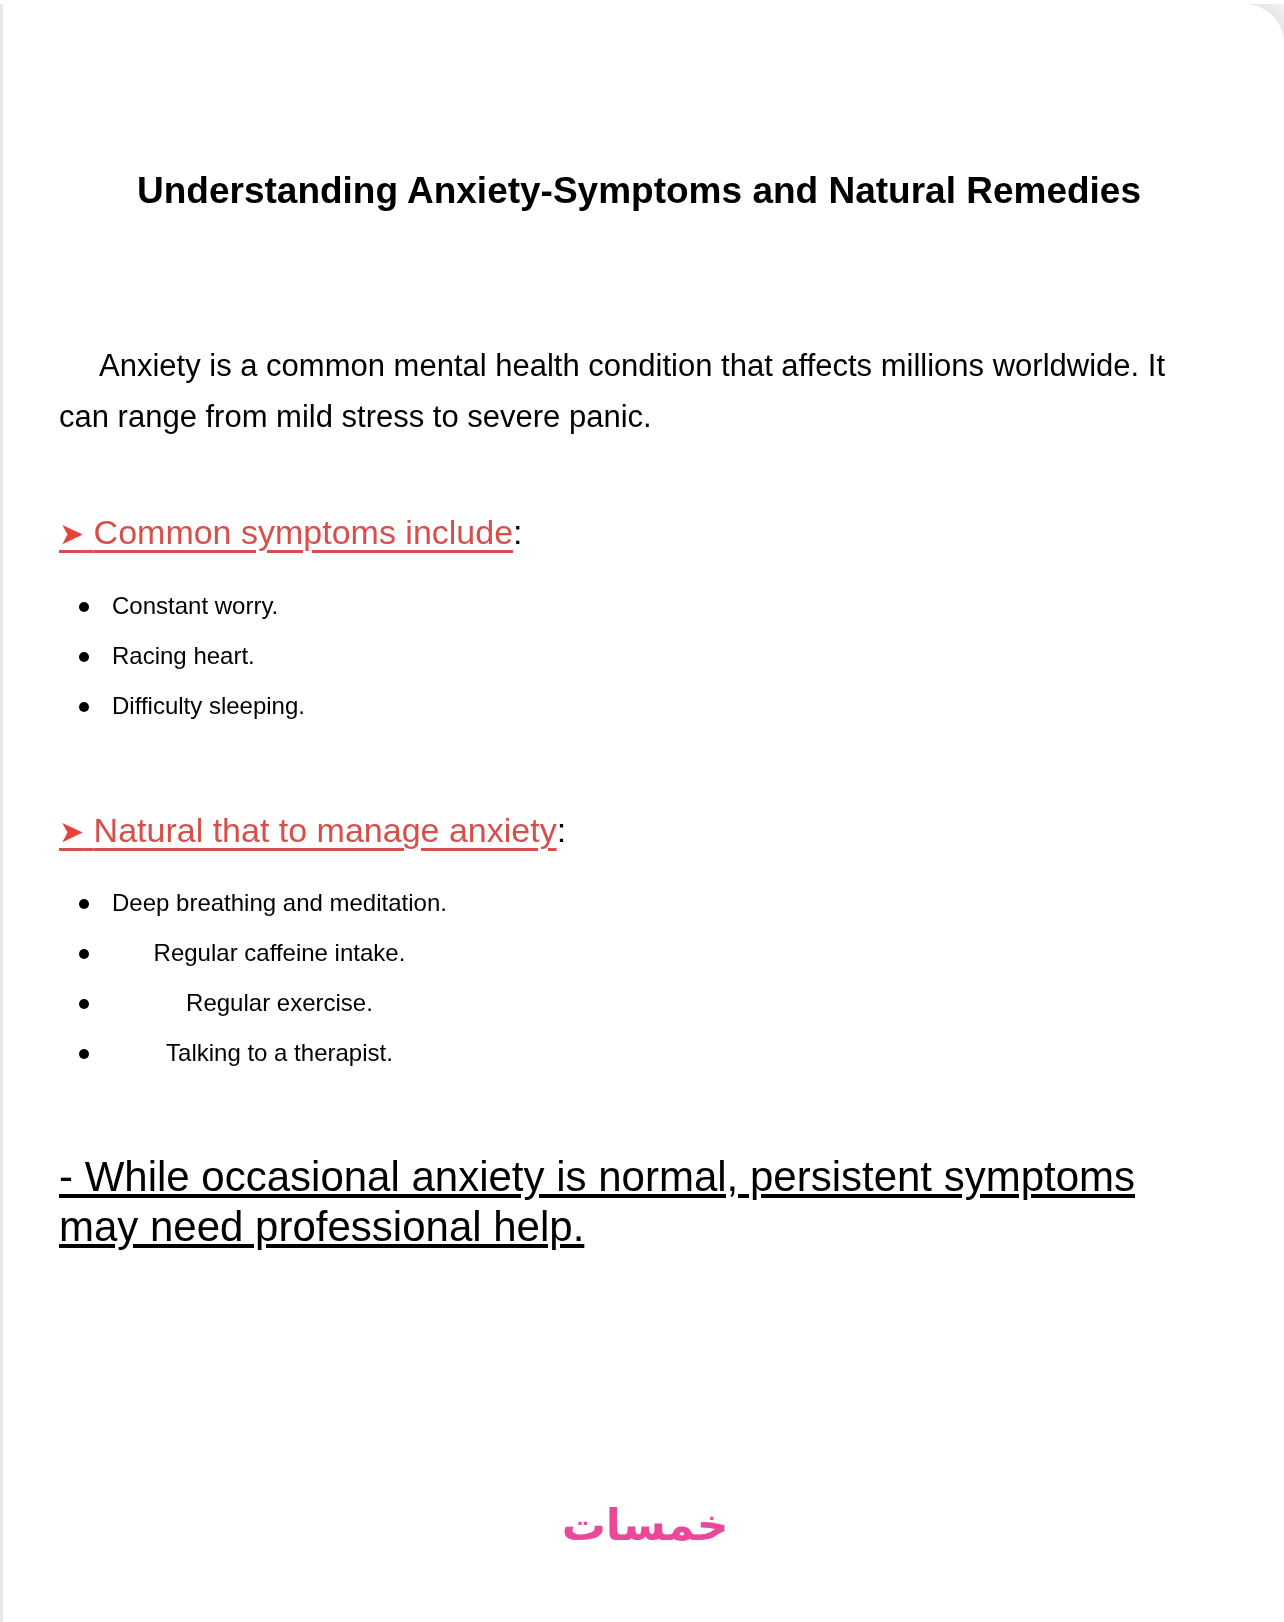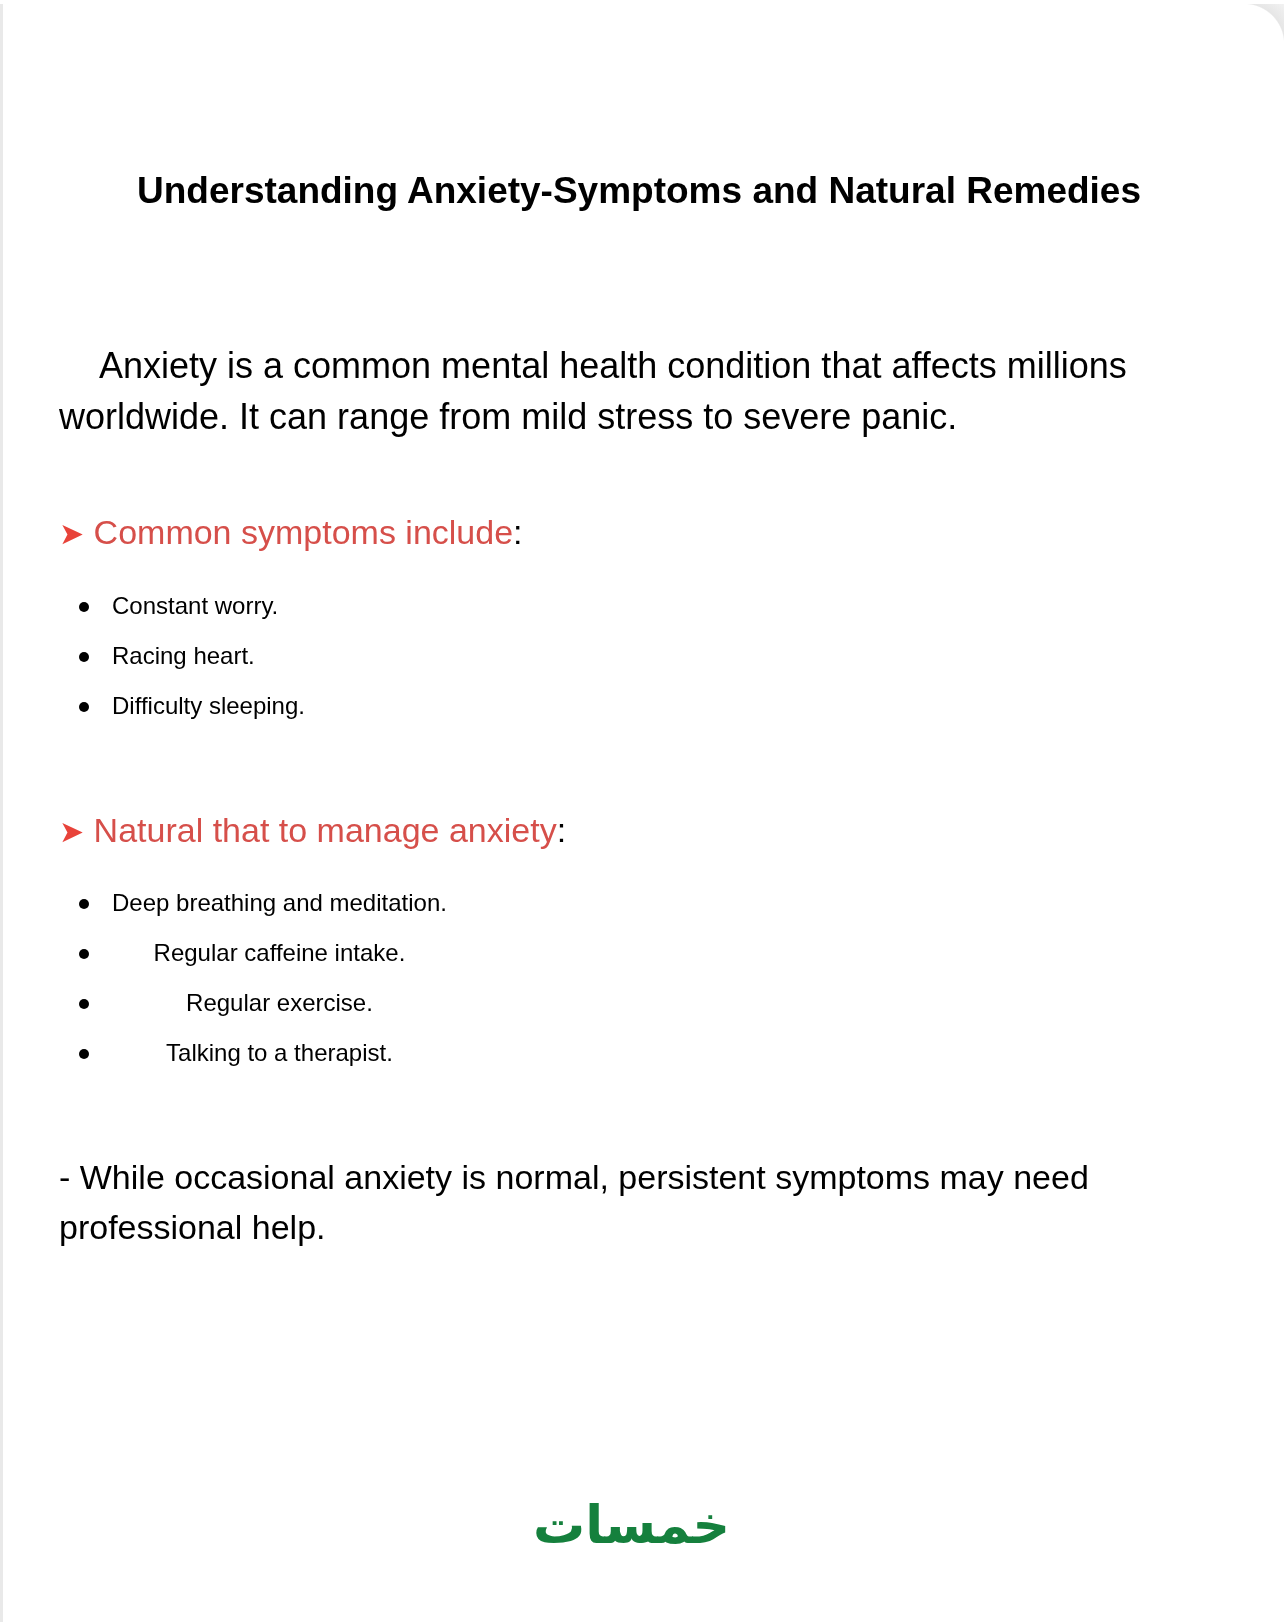--- a/index.html
+++ b/index.html
@@ -42,35 +42,36 @@
       font-size: 37px;
       line-height: 58px;
       text-indent: 78px;
       margin: 0;
     }
     .intro {
       position: absolute;
       left: 59px;
       top: 336px;
       width: 1160px;
-      font-size: 36px;
+      font-size: 31px;
       line-height: 51px;
       text-indent: 40px;
       margin: 0;
     }
     .section-heading {
       position: absolute;
       left: 59px;
       font-size: 34px;
       line-height: 46px;
       margin: 0;
       white-space: nowrap;
     }
     .section-heading .link {
       color: #d64f4a;
+      text-decoration: underline;
       text-decoration-thickness: 3px;
       text-underline-offset: 6px;
       text-align: right;
     }
     .section-heading .arrow {
       color: #e8433a;
       font-size: 30px;
     }
     .section-heading .colon {
       color: #000000;
@@ -100,35 +101,36 @@
       border-radius: 50%;
       background: #000000;
     }
     .list-symptoms { top: 577px; }
     .list-natural { top: 874px; text-align: center; }
     .closing {
       position: absolute;
       left: 59px;
       top: 1148px;
       width: 1160px;
-      font-size: 34px;
+      font-size: 42px;
       line-height: 50px;
       margin: 0;
+      text-decoration: underline;
     }
     .watermark {
       position: absolute;
       left: 560px;
       top: 1493px;
       width: 170px;
       text-align: center;
       direction: rtl;
       font-family: "DejaVu Sans", sans-serif;
-      font-size: 52px;
+      font-size: 44px;
       line-height: 56px;
-      color: #15803d;
+      color: #ec4899;
       font-weight: bold;
       letter-spacing: 1px;
     }
   </style>
 </head>
 <body>
 
 <div class="page">
   <div class="corner-shade"></div>
 

